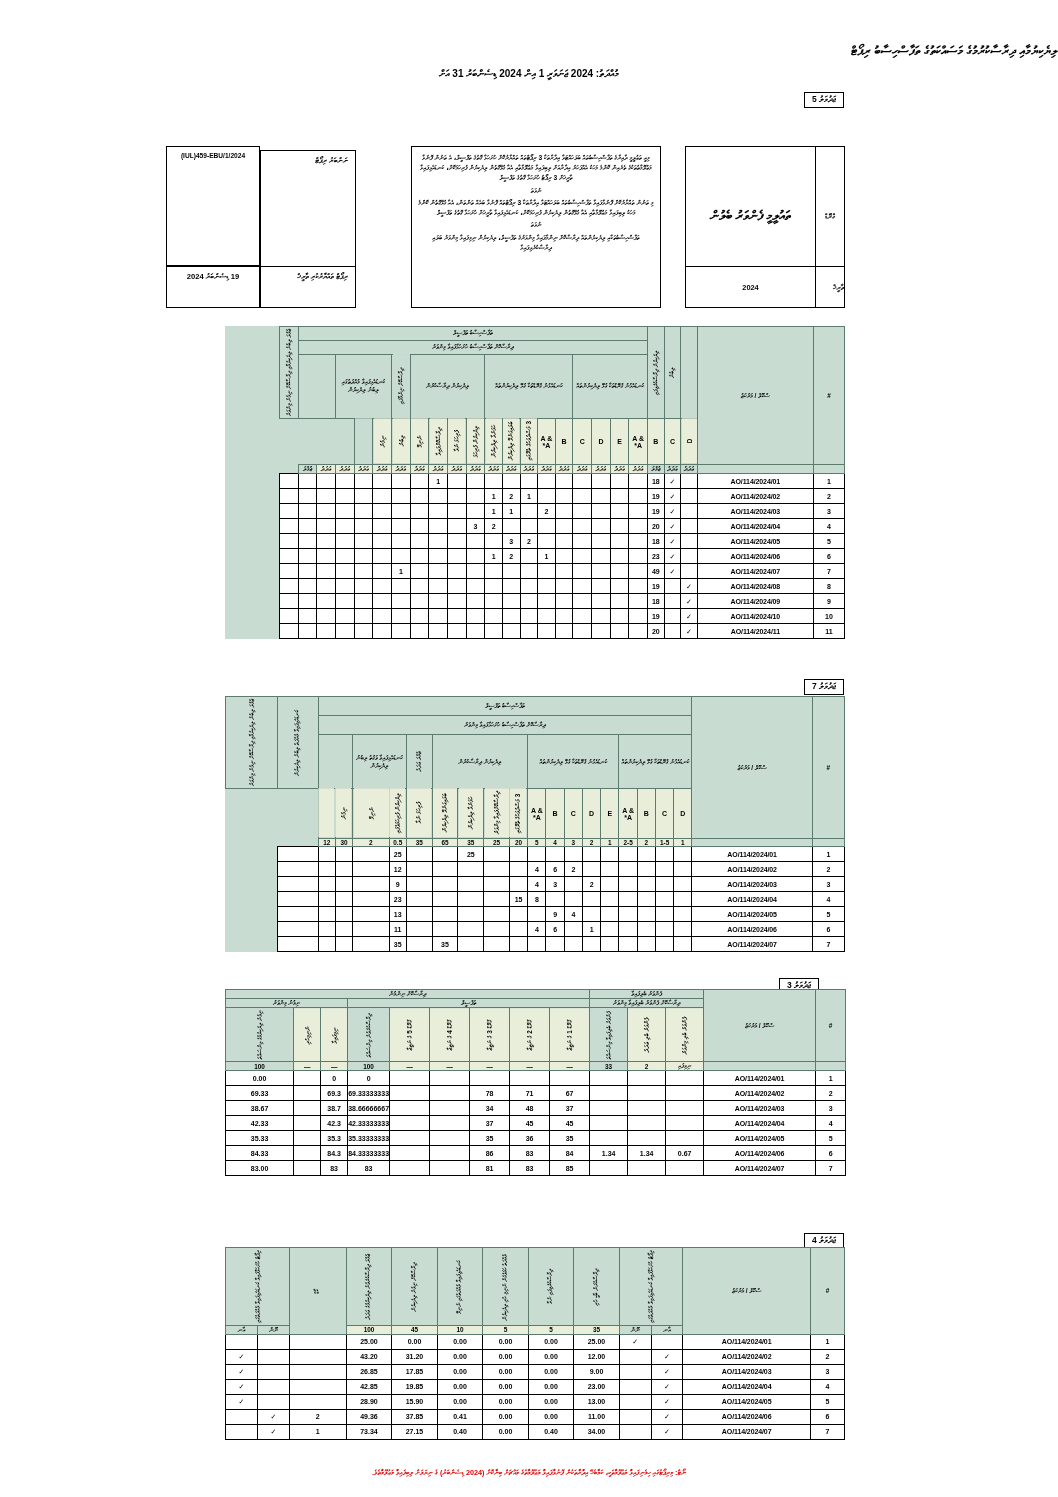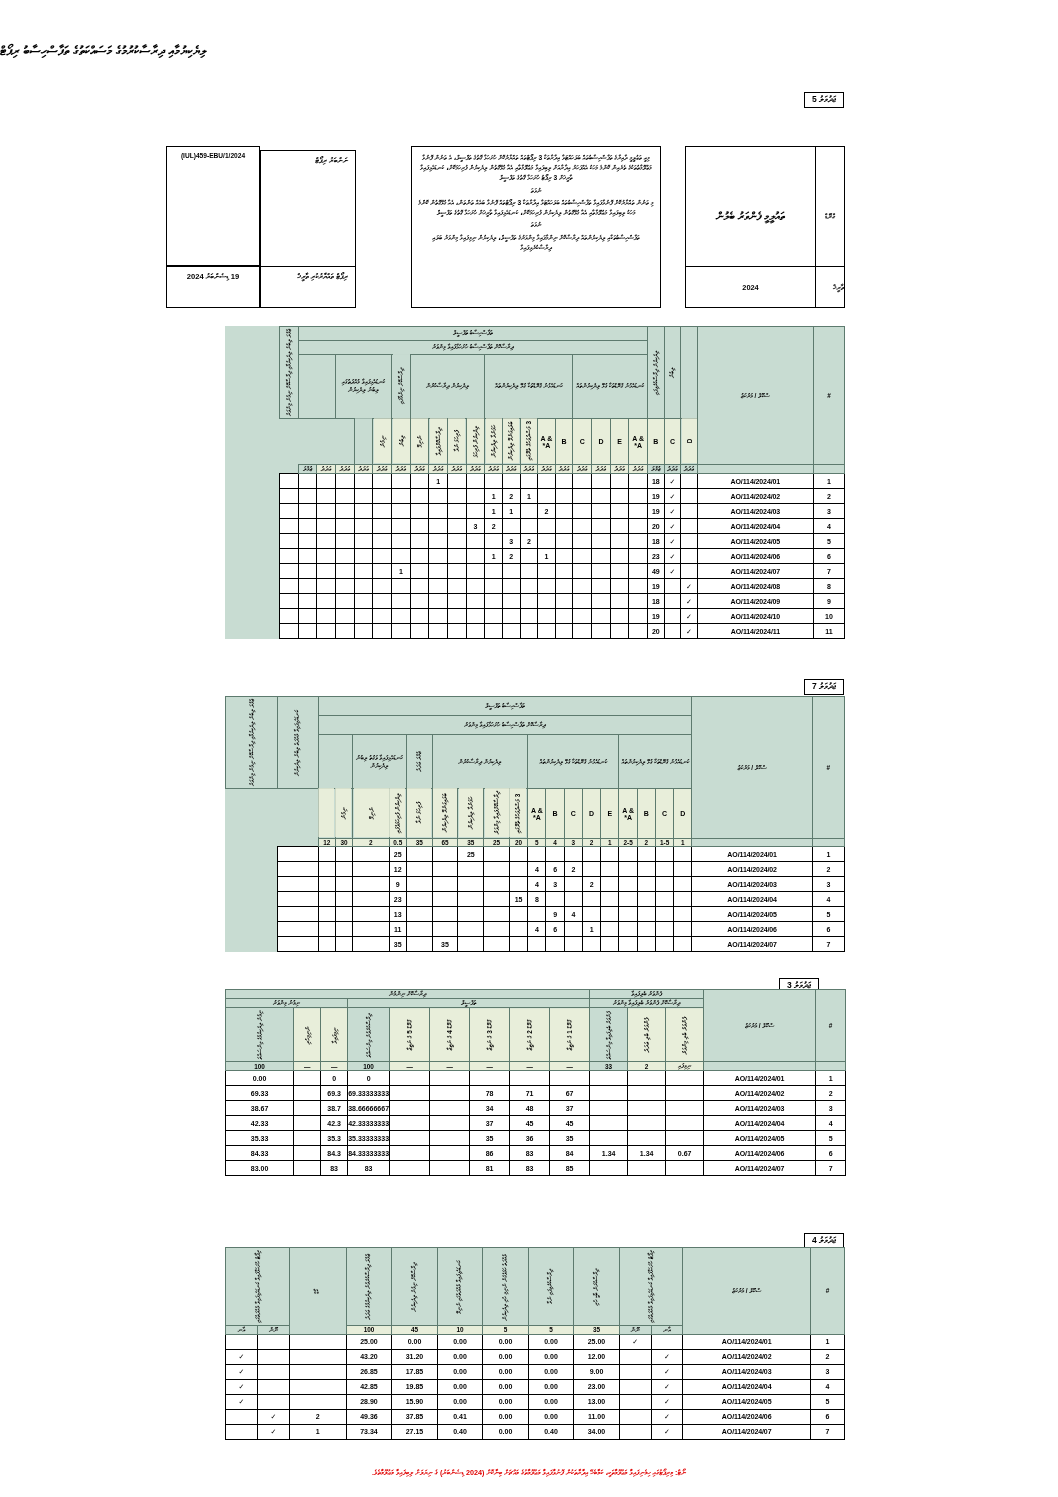--- a/index.html
+++ b/index.html
@@ -13,21 +13,21 @@
   }
   .page{
     position:relative;
     width:1058px;height:1497px;
     box-sizing:border-box;
     padding:0;
   }
 
   
   .doc-title{
-    text-align:left;
+    text-align:right;
     font-size:12.5px;
     font-weight:bold;
     letter-spacing:.2px;
     margin:44px 0 0 0;
     direction:rtl;
   }
   .doc-subtitle{
     text-align:center;
     font-size:10px;
     font-weight:bold;
@@ -150,35 +150,36 @@
     font-size:7.2px;
     direction:rtl;
   }
 </style>
 </head>
 <body>
 
 <div class="page">
 
   <div class="doc-title">ލިޔެކިޔުމާއި ދިރާސާކުރުމުގެ މަސައްކަތުގެ ތަފާސްހިސާބު ރިޕޯޓް</div>
+  <div class="doc-subtitle">މުއްދަތު: 2024 ޖަނަވަރީ 1 އިން 2024 ޑިސެންބަރު 31 އަށް</div>
 
   <div class="jadhuvalu-tag" style="left:804px;top:48px;">ޖަދުވަލު 5</div>
   <div class="jadhuvalu-tag" style="left:804px;top:635px;">ޖަދުވަލު 7</div>
   <div class="jadhuvalu-tag" style="left:779px;top:934px;">ޖަދުވަލު 3</div>
   <div class="jadhuvalu-tag" style="left:804px;top:1189px;">ޖަދުވަލު 4</div>
 
   <div class="topinfo">
 
     <div class="tbox" style="right:213px;top:2px;width:160px;height:140px;">
       <div style="display:flex;height:100%;">
         <div style="width:28px;border-left:1.7px solid #000;display:flex;align-items:center;justify-content:center;">
           <span style="font-size:7.4px;font-weight:bold;direction:rtl;">ގްރޭޑް</span>
         </div>
         <div style="flex:1;display:flex;align-items:center;justify-content:center;">
-          <span style="font-size:11px;font-weight:bold;direction:rtl;">ތައުލީމީ ފެންވަރު ބެލުން</span>
+          <span style="font-size:13px;font-weight:bold;direction:rtl;font-family:Liberation Serif, serif;">ތައުލީމީ ފެންވަރު ބެލުން</span>
         </div>
       </div>
     </div>
 
     <div class="tbox" style="right:213px;top:122px;width:160px;height:42px;">
       <div style="display:flex;height:100%;">
         <div style="width:28px;border-left:1.7px solid #000;display:flex;align-items:center;justify-content:flex-start;">
           <span style="font-size:7.4px;font-weight:bold;direction:rtl;">ތާރީޚް</span>
         </div>
         <div style="flex:1;display:flex;align-items:center;justify-content:center;">

